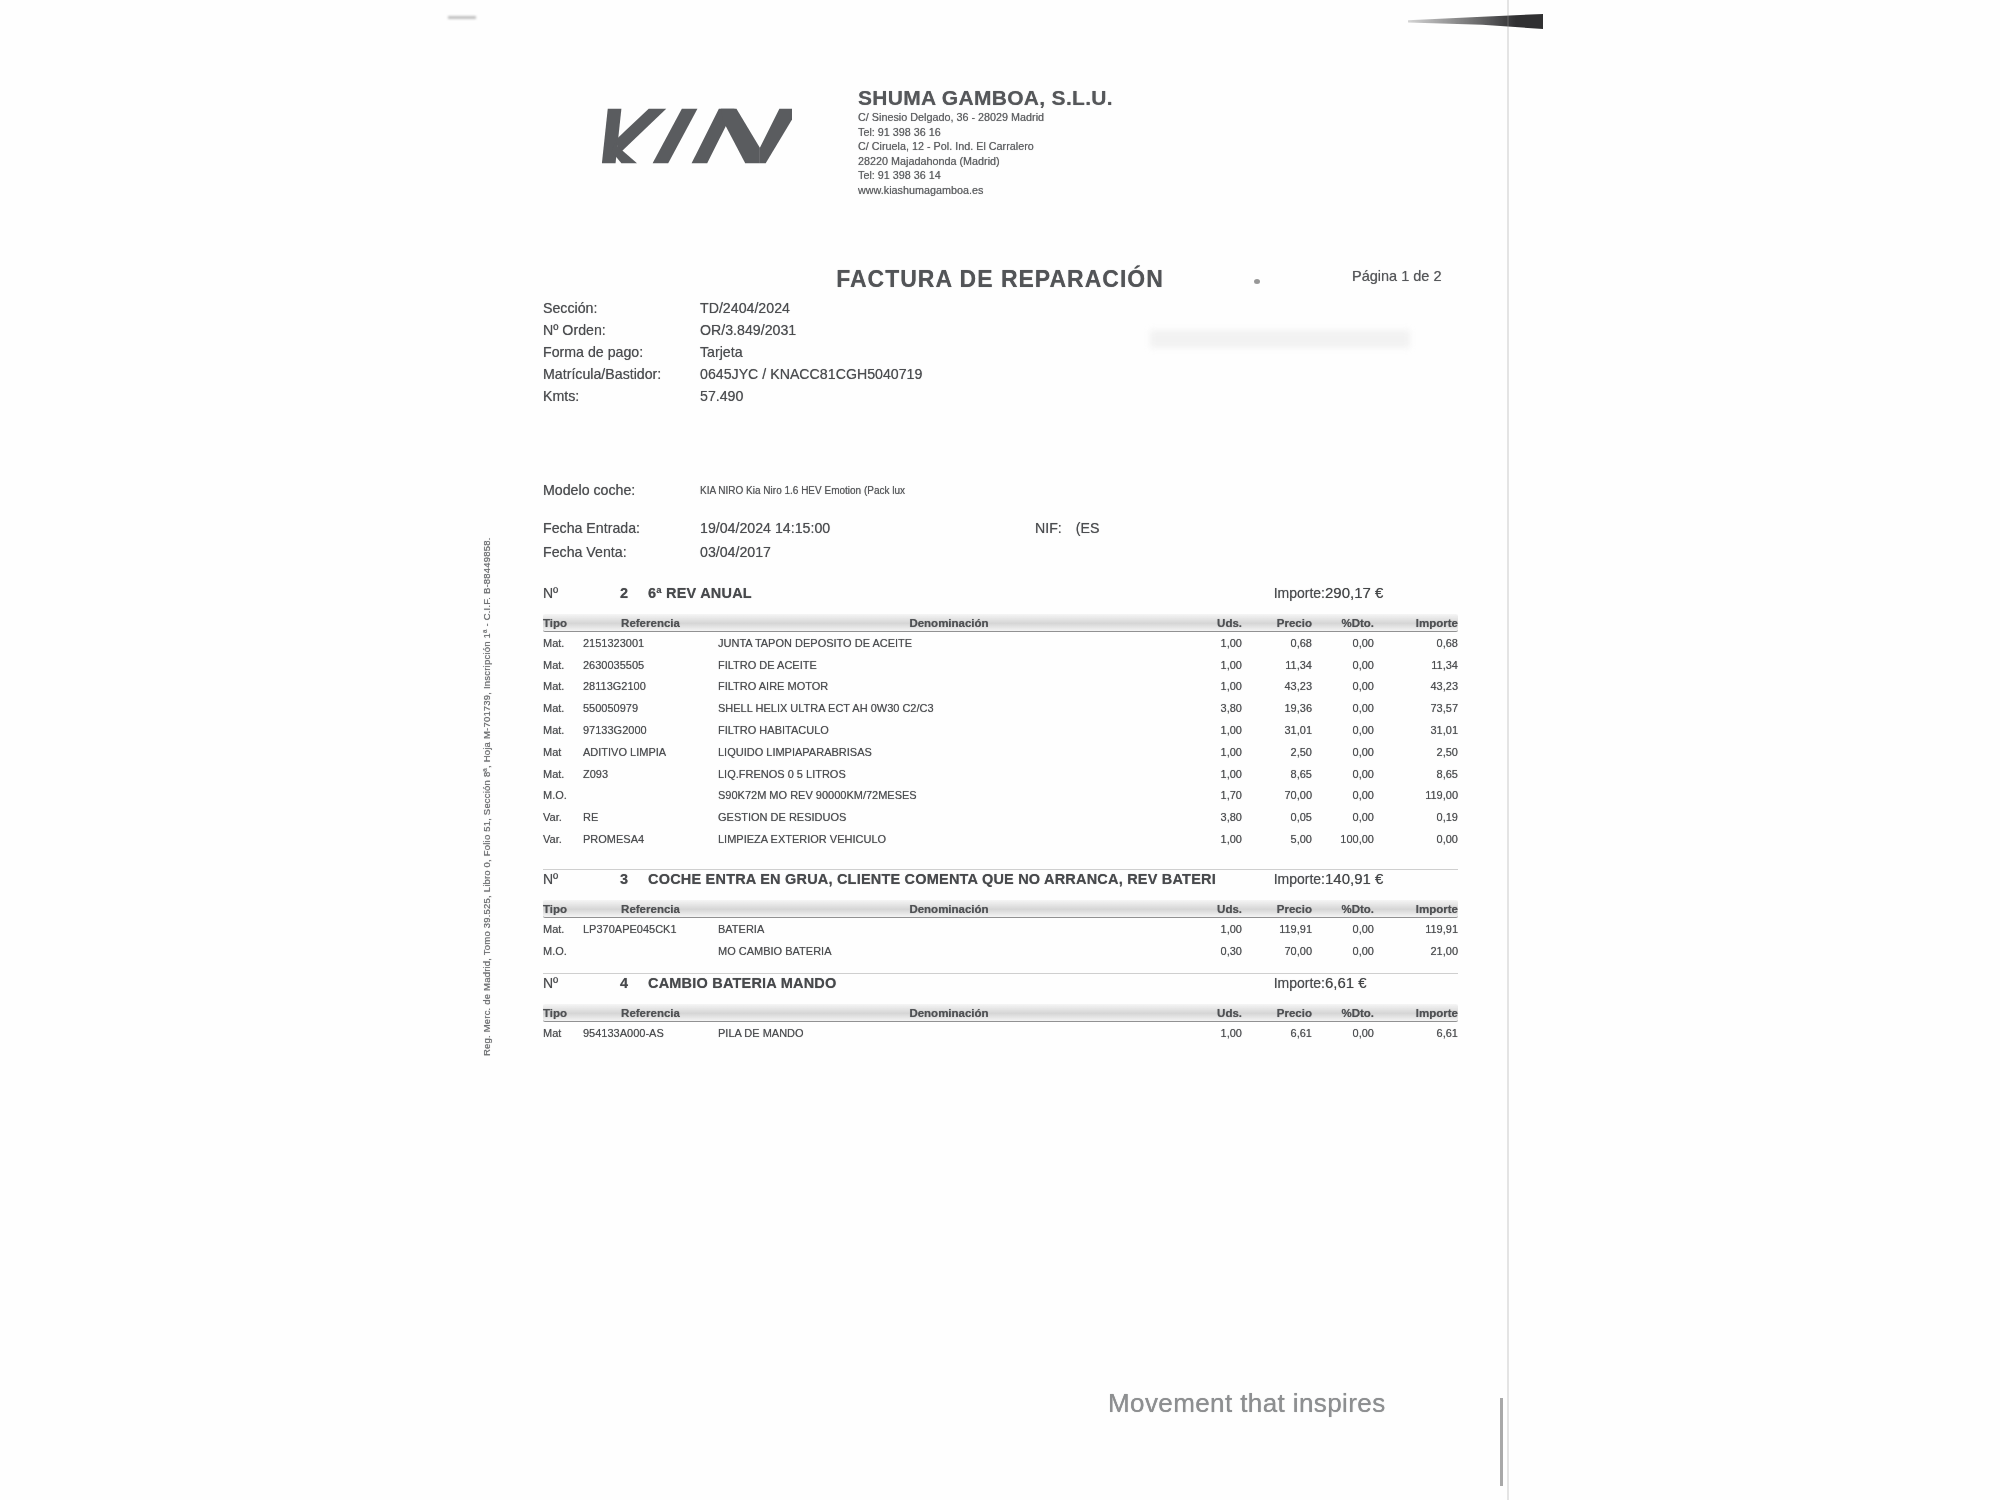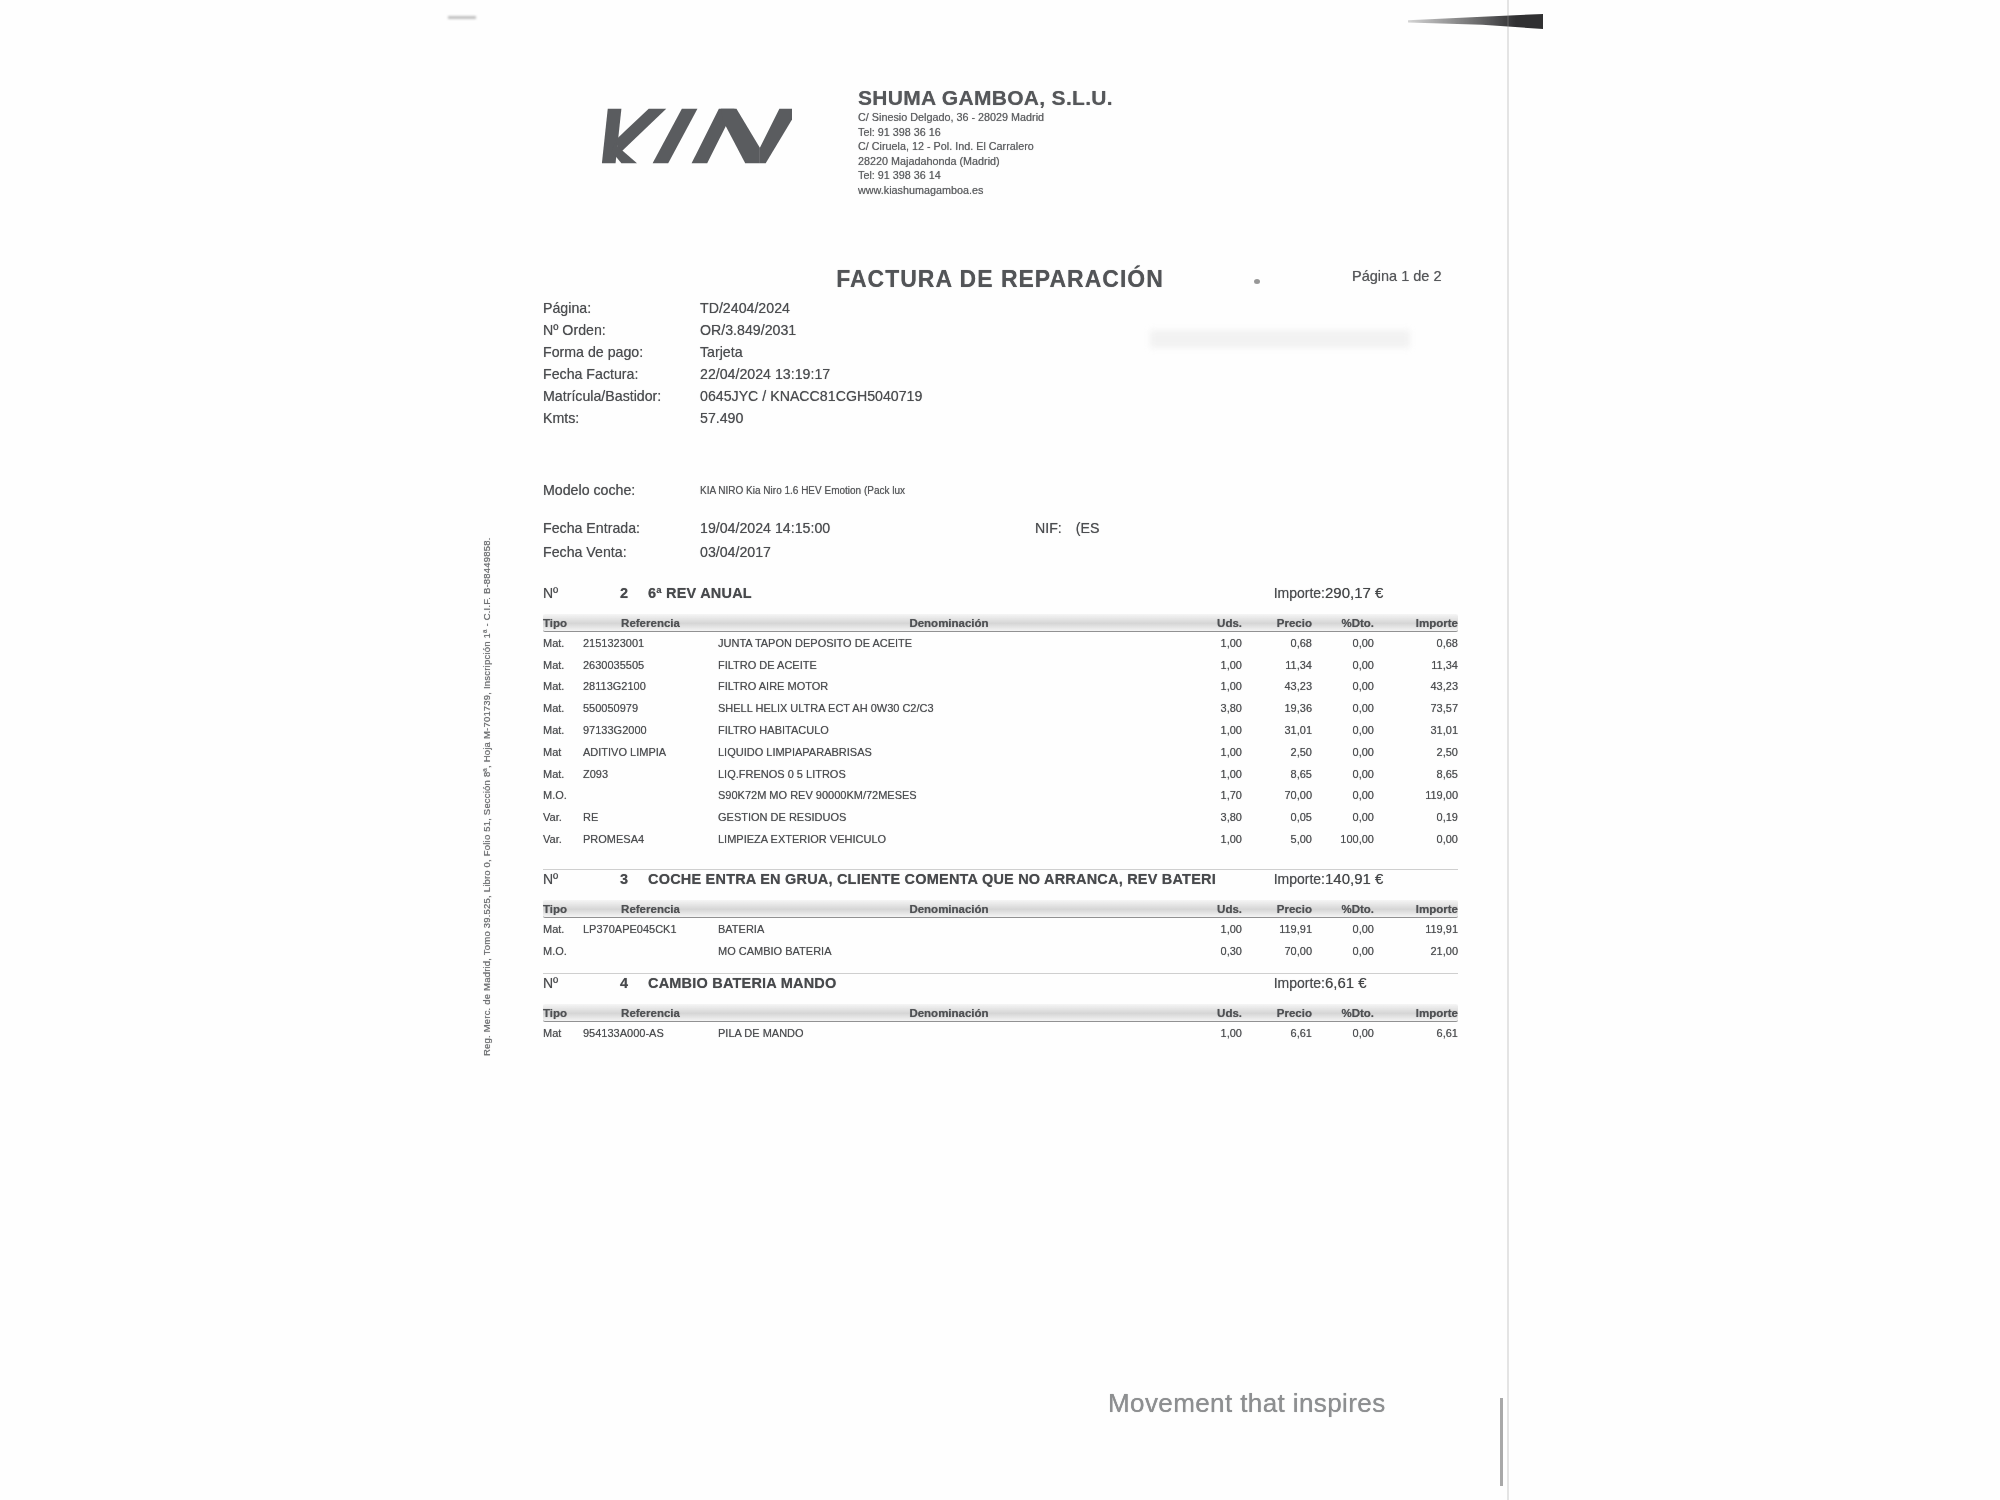--- a/index.html
+++ b/index.html
@@ -92,34 +92,30 @@
     <div class="line">28220 Majadahonda (Madrid)</div>
     <div class="line">Tel: 91 398 36 14</div>
     <div class="line">www.kiashumagamboa.es</div>
   </div>
 
   <div class="doc-title">FACTURA DE REPARACIÓN</div>
   <div class="page-indicator">Página 1 de 2</div>
 
   <div class="details">
       <div class="detail-row">
-        <span class="lbl">Página:</span>
+        <span class="lbl">Sección:</span>
         <span class="val">TD/2404/2024</span>
       </div>
       <div class="detail-row">
         <span class="lbl">Nº Orden:</span>
         <span class="val">OR/3.849/2031</span>
       </div>
       <div class="detail-row">
         <span class="lbl">Forma de pago:</span>
         <span class="val">Tarjeta</span>
-      </div>
-      <div class="detail-row">
-        <span class="lbl">Fecha Factura:</span>
-        <span class="val">22/04/2024  13:19:17</span>
       </div>
       <div class="detail-row">
         <span class="lbl">Matrícula/Bastidor:</span>
         <span class="val">0645JYC / KNACC81CGH5040719</span>
       </div>
       <div class="detail-row">
         <span class="lbl">Kmts:</span>
         <span class="val">57.490</span>
       </div>
     </div>

